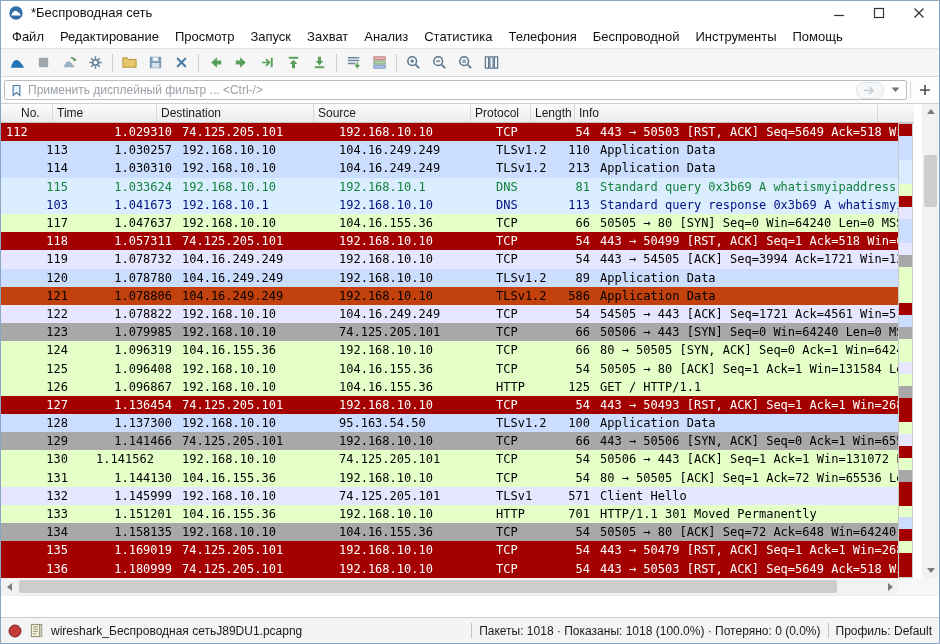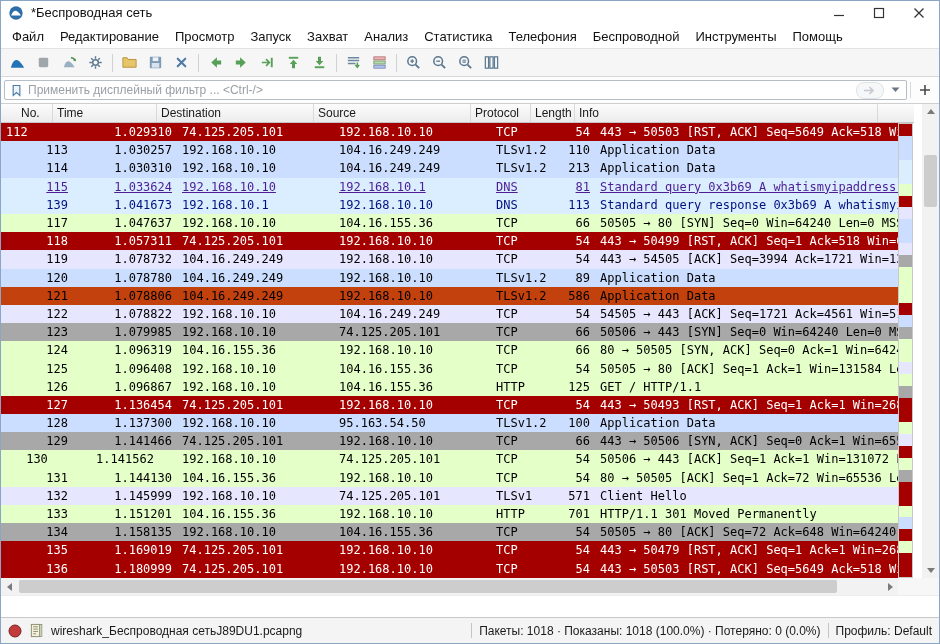--- a/index.html
+++ b/index.html
@@ -286,31 +286,31 @@
         </div>
         <div class="prow" style="background: rgb(204, 222, 255); color: rgb(0, 0, 0);">
           <div class="pcell" style="width: 72px; text-align: right;">114</div>
           <div class="pcell" style="width: 104px; text-align: right;">1.030310</div>
           <div class="pcell" style="width: 157px; text-align: left;">192.168.10.10</div>
           <div class="pcell" style="width: 157px; text-align: left;">104.16.249.249</div>
           <div class="pcell" style="width: 60px; text-align: left;">TLSv1.2</div>
           <div class="pcell" style="width: 44px; text-align: right;">213</div>
           <div class="pcell" style="width: 303px; text-align: left;">Application Data</div>
         </div>
-        <div class="prow" style="background: rgb(218, 238, 255); color: #4c1d95; text-decoration: underline;">
+        <div class="prow" style="background: rgb(218, 238, 255); color: #15803d;">
           <div class="pcell" style="width: 72px; text-align: right;">115</div>
           <div class="pcell" style="width: 104px; text-align: right;">1.033624</div>
           <div class="pcell" style="width: 157px; text-align: left;">192.168.10.10</div>
           <div class="pcell" style="width: 157px; text-align: left;">192.168.10.1</div>
           <div class="pcell" style="width: 60px; text-align: left;">DNS</div>
           <div class="pcell" style="width: 44px; text-align: right;">81</div>
           <div class="pcell" style="width: 303px; text-align: left;">Standard query 0x3b69 A whatismyipaddress.com</div>
         </div>
         <div class="prow" style="background: rgb(218, 238, 255); color: rgb(0, 16, 128);">
-          <div class="pcell" style="width: 72px; text-align: right;">139</div>
+          <div class="pcell" style="width: 72px; text-align: right;">103</div>
           <div class="pcell" style="width: 104px; text-align: right;">1.041673</div>
           <div class="pcell" style="width: 157px; text-align: left;">192.168.10.1</div>
           <div class="pcell" style="width: 157px; text-align: left;">192.168.10.10</div>
           <div class="pcell" style="width: 60px; text-align: left;">DNS</div>
           <div class="pcell" style="width: 44px; text-align: right;">113</div>
           <div class="pcell" style="width: 303px; text-align: left;">Standard query response 0x3b69 A whatismyipaddress.com A 104.16.155.36</div>
         </div>
         <div class="prow" style="background: rgb(228, 255, 199); color: rgb(0, 0, 0);">
           <div class="pcell" style="width: 72px; text-align: right;">117</div>
           <div class="pcell" style="width: 104px; text-align: right;">1.047637</div>
@@ -422,21 +422,21 @@
         <div class="prow" style="background: rgb(168, 168, 168); color: rgb(0, 0, 0);">
           <div class="pcell" style="width: 72px; text-align: right;">129</div>
           <div class="pcell" style="width: 104px; text-align: right;">1.141466</div>
           <div class="pcell" style="width: 157px; text-align: left;">74.125.205.101</div>
           <div class="pcell" style="width: 157px; text-align: left;">192.168.10.10</div>
           <div class="pcell" style="width: 60px; text-align: left;">TCP</div>
           <div class="pcell" style="width: 44px; text-align: right;">66</div>
           <div class="pcell" style="width: 303px; text-align: left;">443 → 50506 [SYN, ACK] Seq=0 Ack=1 Win=65535 Len=0 MSS=1430 SACK_PERM=1 WS=256</div>
         </div>
         <div class="prow" style="background: rgb(228, 255, 199); color: rgb(0, 0, 0);">
-          <div class="pcell" style="width: 72px; text-align: center;">130</div>
+          <div class="pcell" style="width: 72px; text-align: right;">130</div>
           <div class="pcell" style="width: 104px; text-align: center;">1.141562</div>
           <div class="pcell" style="width: 157px; text-align: left;">192.168.10.10</div>
           <div class="pcell" style="width: 157px; text-align: left;">74.125.205.101</div>
           <div class="pcell" style="width: 60px; text-align: left;">TCP</div>
           <div class="pcell" style="width: 44px; text-align: right;">54</div>
           <div class="pcell" style="width: 303px; text-align: left;">50506 → 443 [ACK] Seq=1 Ack=1 Win=131072 Len=0</div>
         </div>
         <div class="prow" style="background: rgb(228, 255, 199); color: rgb(0, 0, 0);">
           <div class="pcell" style="width: 72px; text-align: right;">131</div>
           <div class="pcell" style="width: 104px; text-align: right;">1.144130</div>

